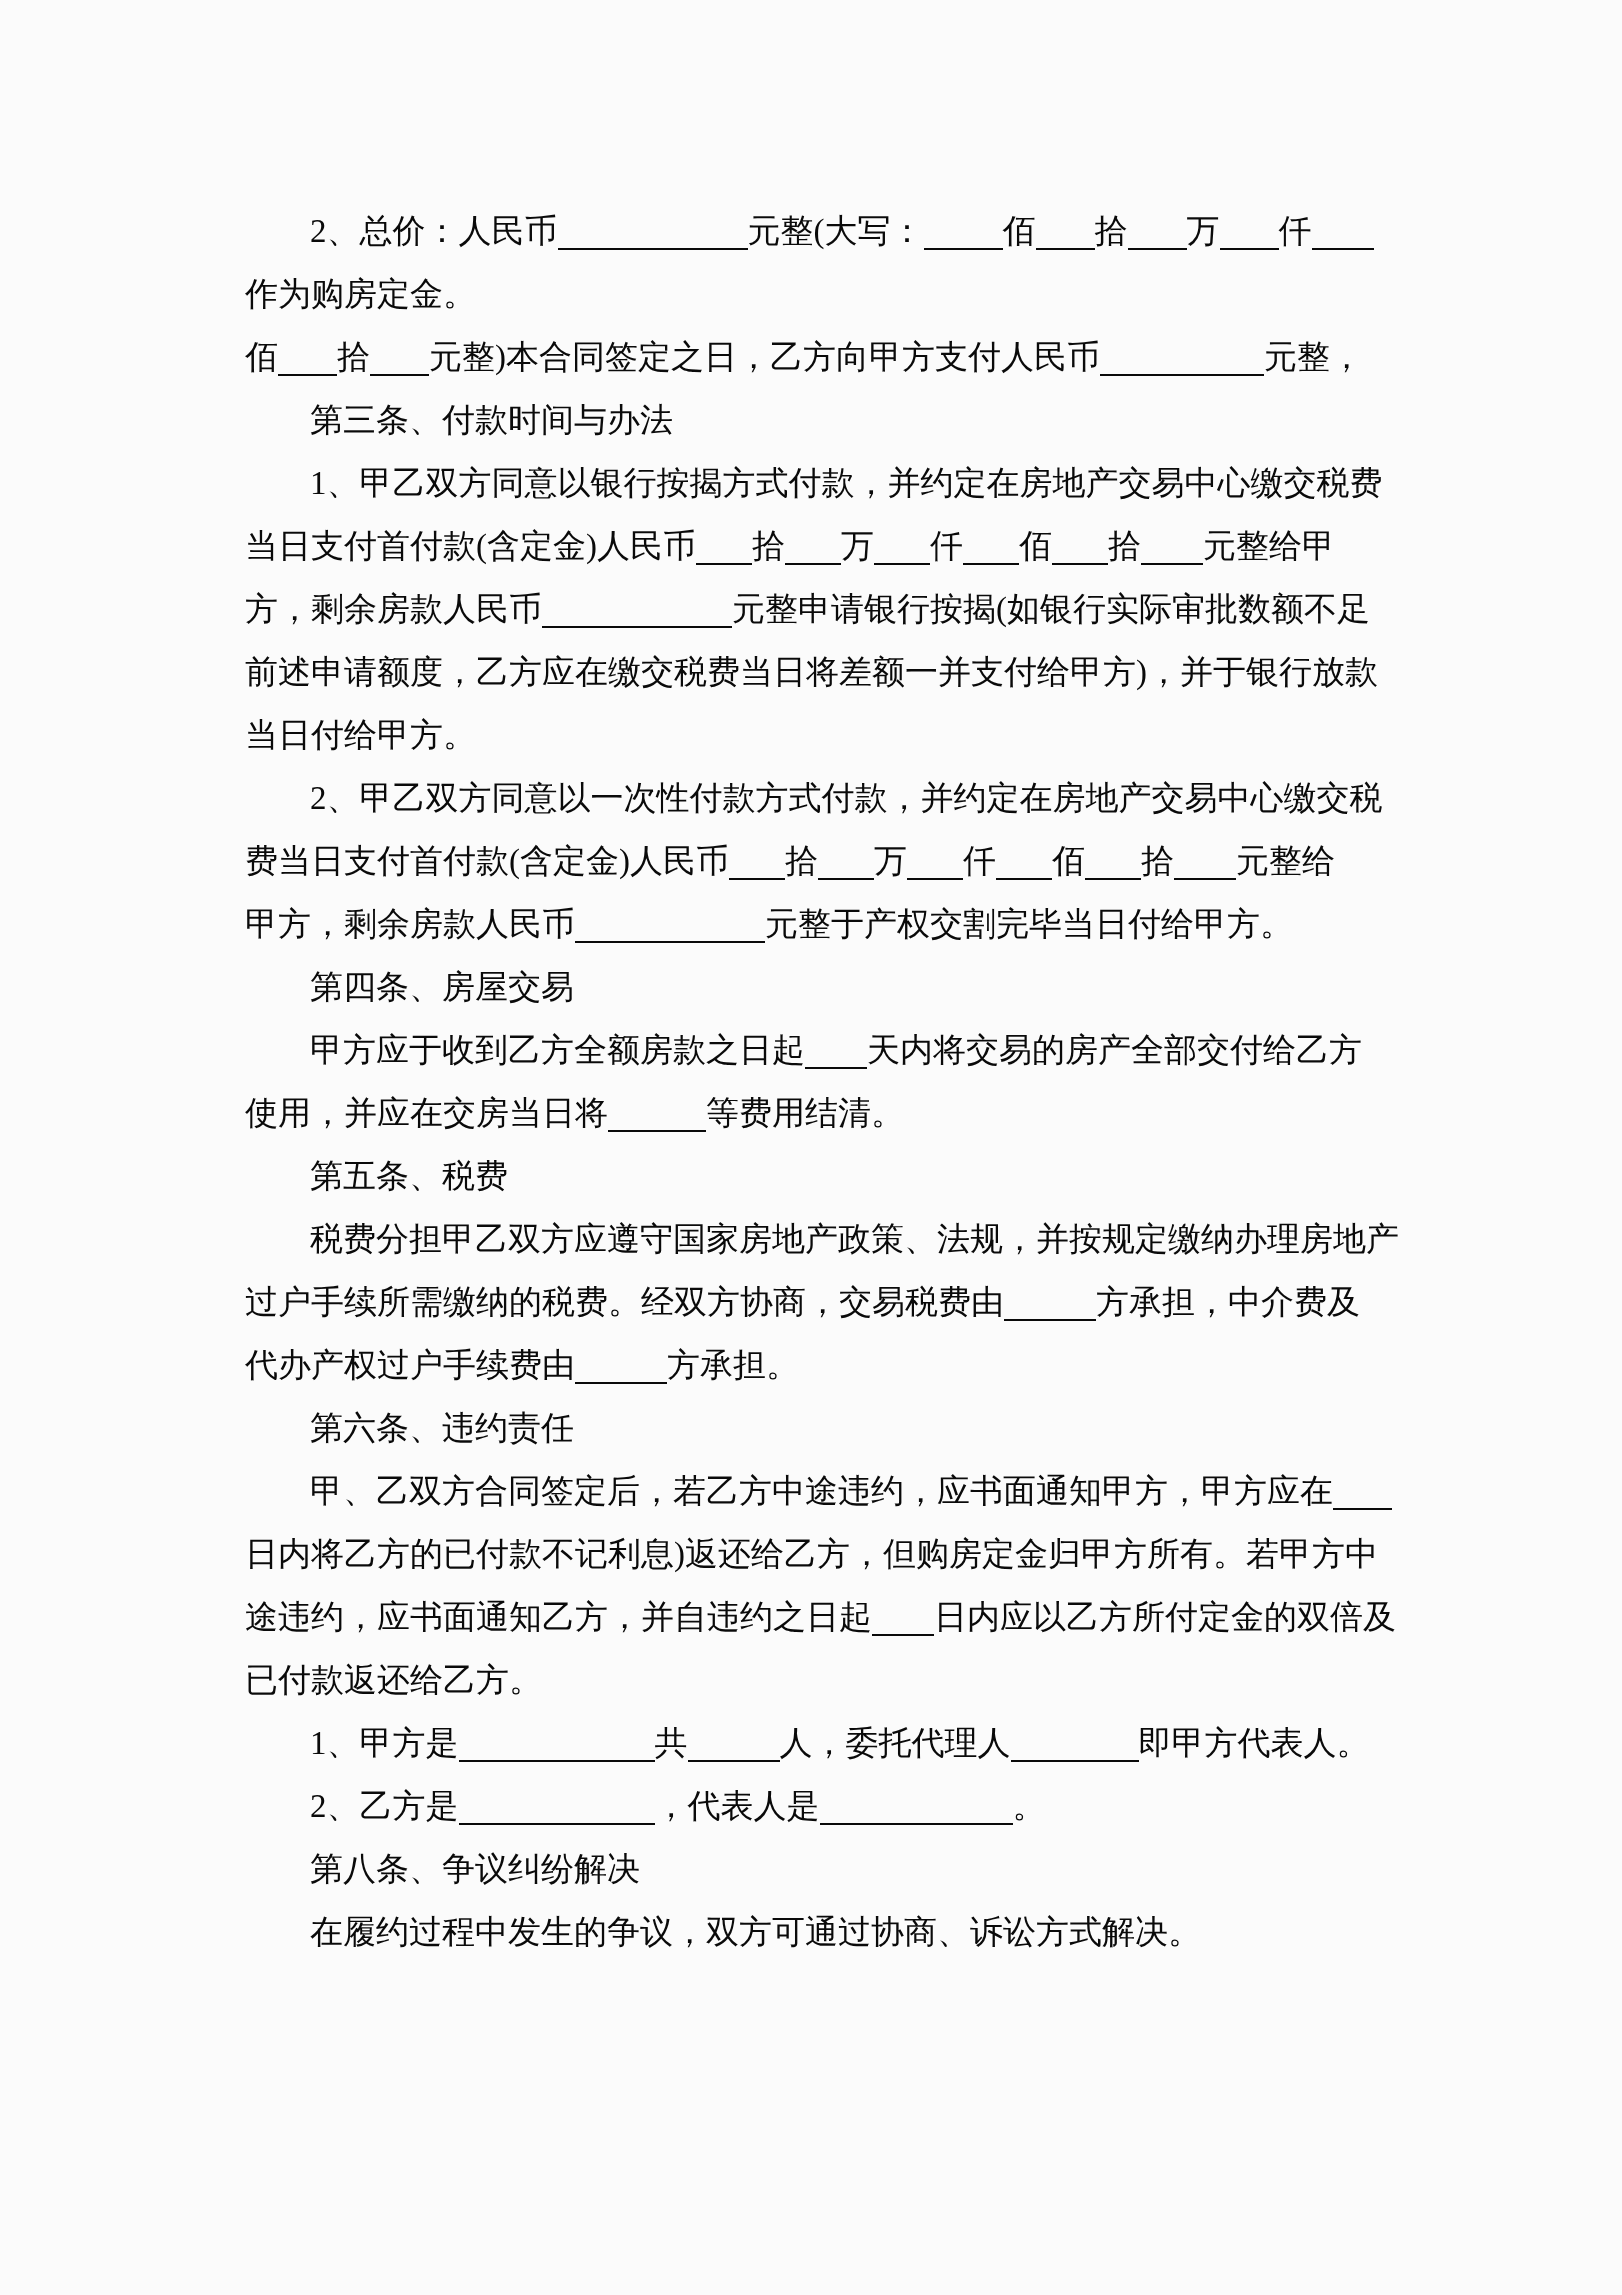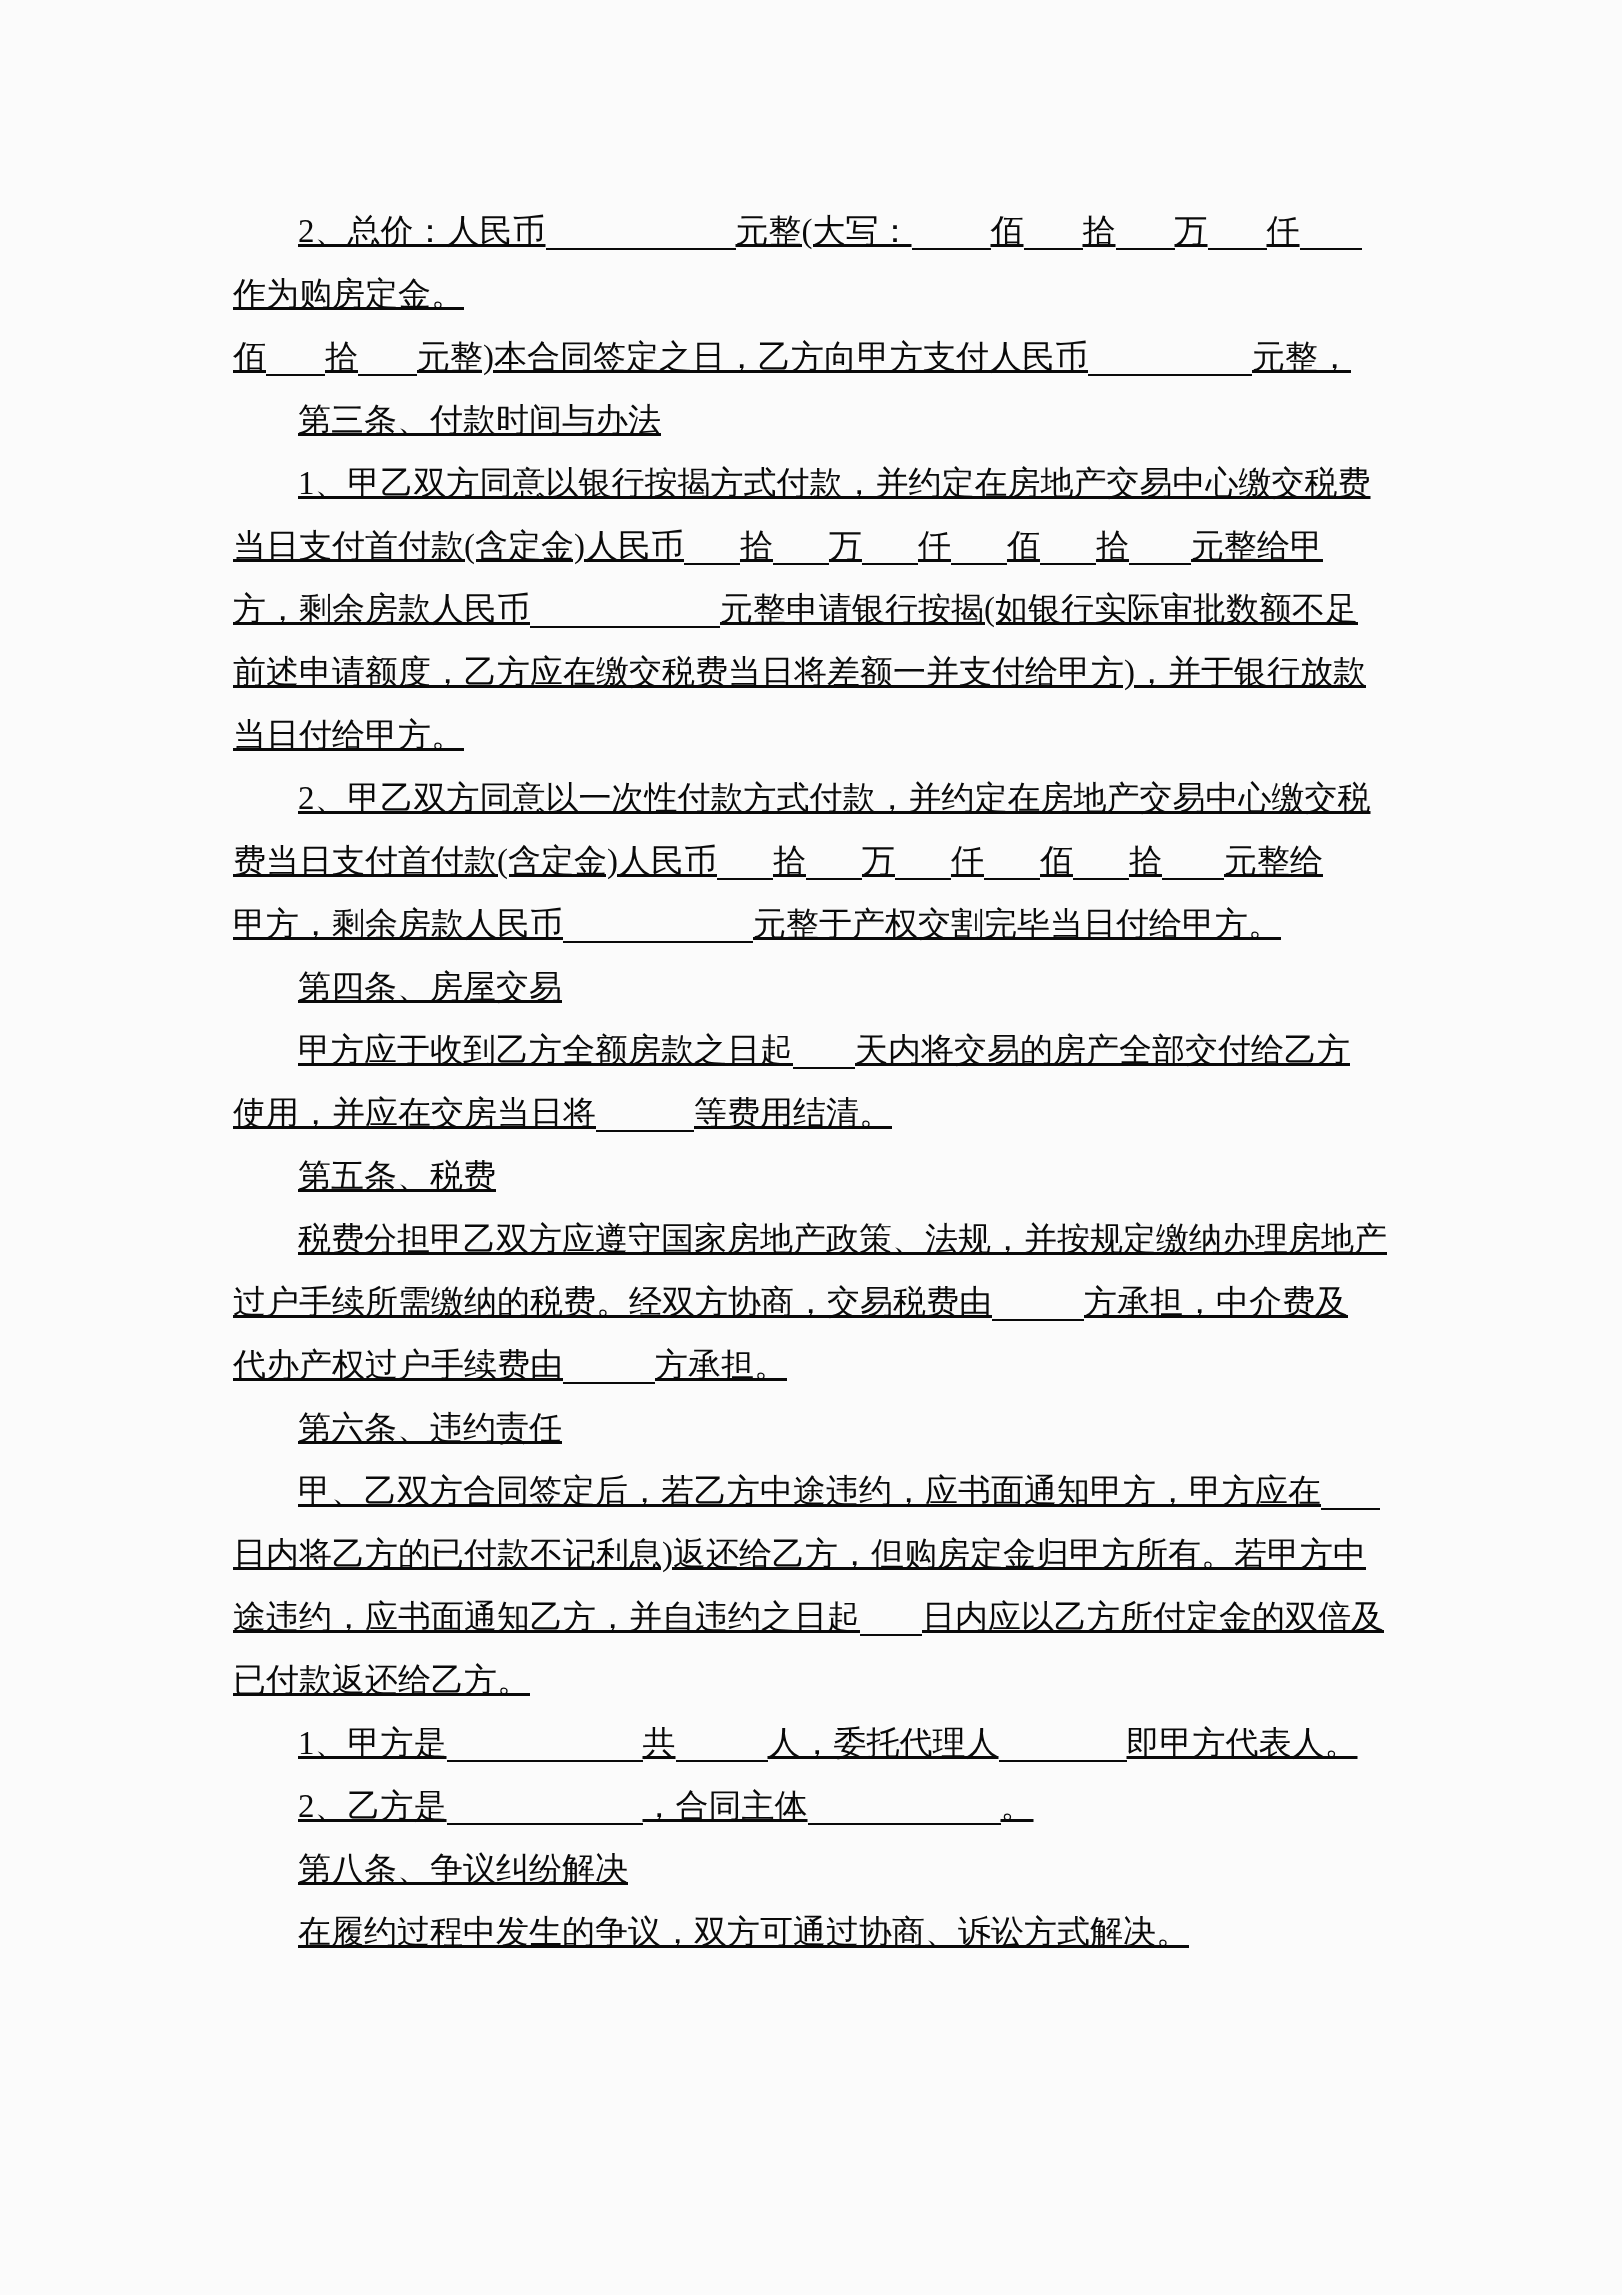--- a/index.html
+++ b/index.html
@@ -8,24 +8,23 @@
     width: 1623px;
     height: 2295px;
     background: #fbfbfb;
     color: #0a0a0a;
     font-family: "Liberation Serif", "DejaVu Serif", serif;
     position: relative;
     overflow: hidden;
   }
   .doc {
     position: absolute;
-    left: 233px;
+    left: 245px;
     top: 200px;
     width: 1148px;
-    text-decoration: underline;
   }
   .line {
     font-size: 33px;
     line-height: 63px;
     white-space: nowrap;
     letter-spacing: 0;
   }
   .line.indent { padding-left: 65px; }
   .txt { display: inline; }
   .blank {
@@ -57,17 +56,17 @@
     <div class="line indent"><span class="txt">第五条、税费</span></div>
     <div class="line indent"><span class="txt">税费分担甲乙双方应遵守国家房地产政策、法规，并按规定缴纳办理房地产</span></div>
     <div class="line"><span class="txt">过户手续所需缴纳的税费。经双方协商，交易税费由</span><span class="blank" style="width: 92px;"></span><span class="txt">方承担，中介费及</span></div>
     <div class="line"><span class="txt">代办产权过户手续费由</span><span class="blank" style="width: 92px;"></span><span class="txt">方承担。</span></div>
     <div class="line indent"><span class="txt">第六条、违约责任</span></div>
     <div class="line indent"><span class="txt">甲、乙双方合同签定后，若乙方中途违约，应书面通知甲方，甲方应在</span><span class="blank" style="width: 59px;"></span></div>
     <div class="line"><span class="txt">日内将乙方的已付款不记利息)返还给乙方，但购房定金归甲方所有。若甲方中</span></div>
     <div class="line"><span class="txt">途违约，应书面通知乙方，并自违约之日起</span><span class="blank" style="width: 62px;"></span><span class="txt">日内应以乙方所付定金的双倍及</span></div>
     <div class="line"><span class="txt">已付款返还给乙方。</span></div>
     <div class="line indent"><span class="txt">1、甲方是</span><span class="blank" style="width: 196px;"></span><span class="txt">共</span><span class="blank" style="width: 92px;"></span><span class="txt">人，委托代理人</span><span class="blank" style="width: 128px;"></span><span class="txt">即甲方代表人。</span></div>
-    <div class="line indent"><span class="txt">2、乙方是</span><span class="blank" style="width: 196px;"></span><span class="txt">，合同主体</span><span class="blank" style="width: 193px;"></span><span class="txt">。</span></div>
+    <div class="line indent"><span class="txt">2、乙方是</span><span class="blank" style="width: 196px;"></span><span class="txt">，代表人是</span><span class="blank" style="width: 193px;"></span><span class="txt">。</span></div>
     <div class="line indent"><span class="txt">第八条、争议纠纷解决</span></div>
     <div class="line indent"><span class="txt">在履约过程中发生的争议，双方可通过协商、诉讼方式解决。</span></div>
   </div>
 
 
 </body></html>

